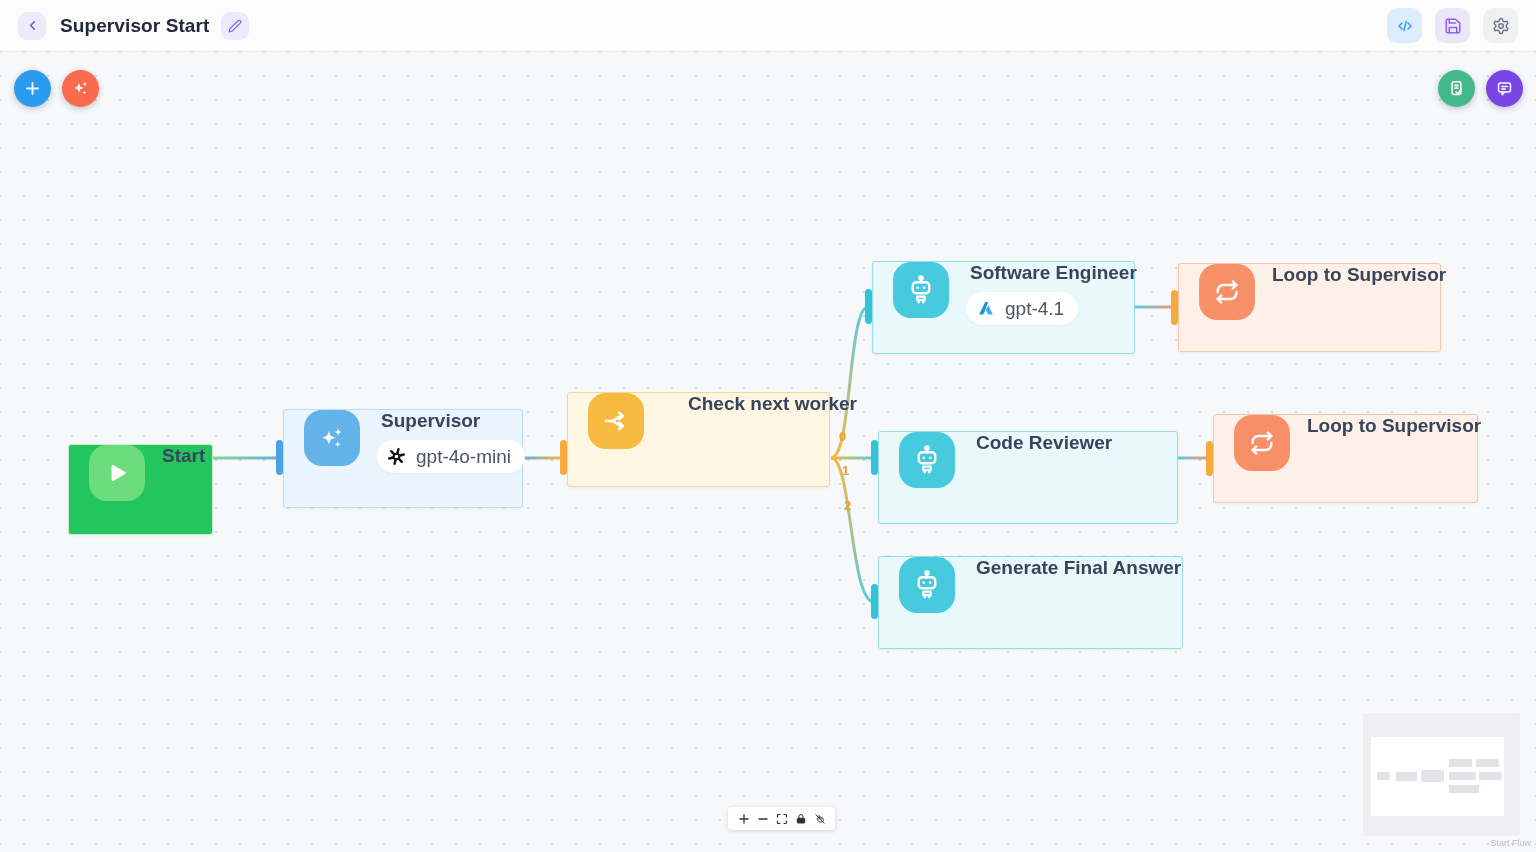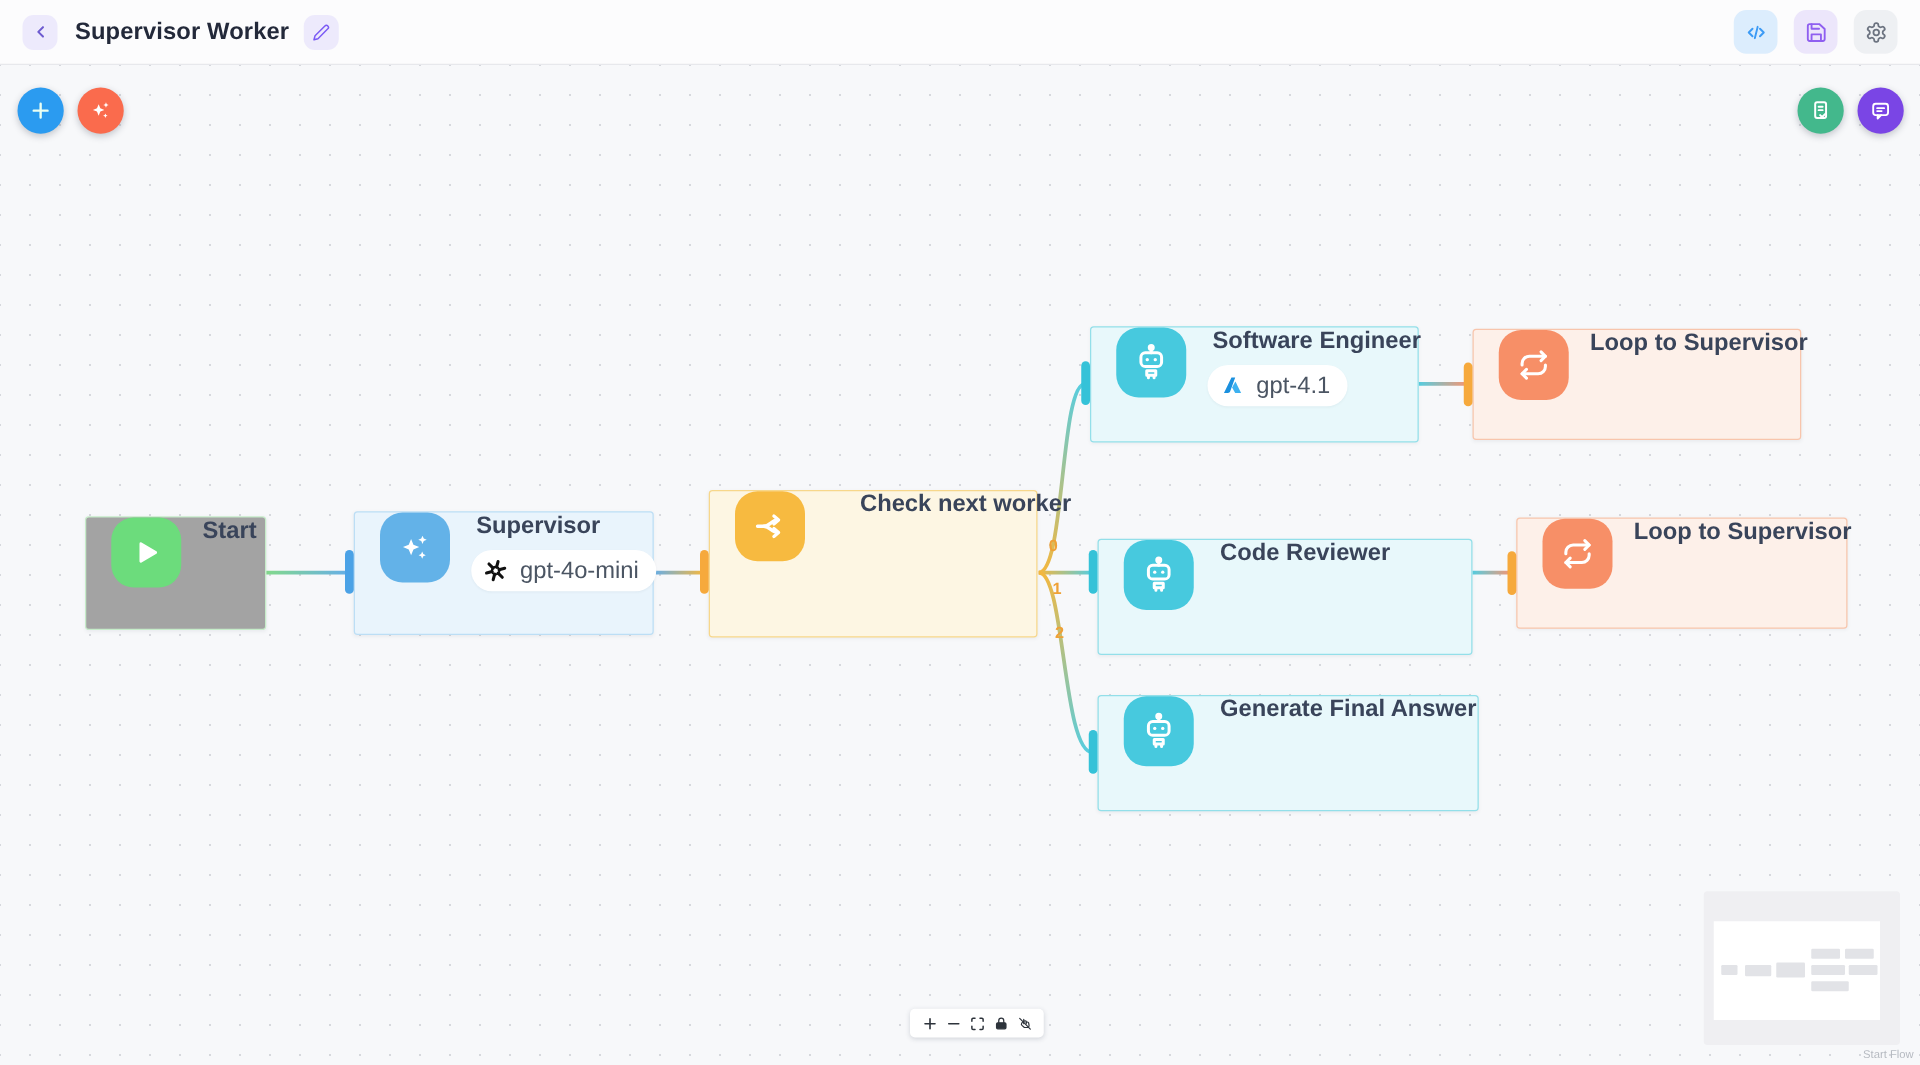--- a/index.html
+++ b/index.html
@@ -48,21 +48,21 @@
   .node .tile { width:56px; height:56px; border-radius:18px; flex:0 0 auto;
     display:flex; align-items:center; justify-content:center; }
   .node .ntitle { font-size:19px; font-weight:600; color:#39445a; white-space:nowrap; }
   .node .col { display:flex; flex-direction:column; gap:8px; align-items:flex-start; }
   .node .col .ntitle { padding-left:4px; }
   .badge { display:flex; align-items:center; gap:8px; background:#ffffff;
     border-radius:999px; padding:5px 14px 5px 8px; font-size:19px; color:#4b5563;
     box-shadow:0 1px 2px rgba(40,50,70,.05); white-space:nowrap; }
   .badge .logo { width:23px; height:23px; display:flex; align-items:center; justify-content:center; }
 
-  .node.green  { background:#a3a3a3; border:1.5px solid #c6ecc9; }
+  .node.green  { background:#22c55e; border:1.5px solid #c6ecc9;margin-top:31px; }
   .node.green .tile { background:#6cdc7c; }
   .node.blue   { background:#e9f4fc; border:1.5px solid #bcdef5; }
   .node.blue .tile { background:#63b2e8; }
   .node.yellow { background:#fdf6e3; border:1.5px solid #f7d78b; }
   .node.yellow .tile { background:#f7ba40; }
   .node.teal   { background:#e8f8fb; border:1.5px solid #93dfe9; }
   .node.teal .tile { background:#47c9de; }
   .node.salmon { background:#fdf0e9; border:1.5px solid #f8c5ac; }
   .node.salmon .tile { background:#f78f67; }
 
@@ -89,21 +89,21 @@
 </style>
 </head>
 <body>
 
 <div class="header">
   <div class="hbtn purple-soft">
     <svg width="15" height="15" viewBox="0 0 24 24" fill="none" stroke="#6d5bd0" stroke-width="2.6" stroke-linecap="round" stroke-linejoin="round">
         <polyline points="15 18 9 12 15 6"></polyline>
       </svg>
   </div>
-  <div class="title">Supervisor Worker</div>
+  <div class="title">Supervisor Start</div>
   <div class="hbtn purple-soft">
     <svg width="14" height="14" viewBox="0 0 24 24" fill="none" stroke="#7a5af5" stroke-width="2" stroke-linecap="round" stroke-linejoin="round">
         <path d="M17 3a2.8 2.8 0 1 1 4 4L7.5 20.5 2 22l1.5-5.5Z"></path>
       </svg>
   </div>
   <div class="header-right">
     <div class="tbtn blue">
       <svg width="18" height="18" viewBox="0 0 24 24" fill="none" stroke="#3d9bf5" stroke-width="2.1" stroke-linecap="round" stroke-linejoin="round">
           <path d="m8 8-4 4 4 4"></path>
           <path d="m16 8 4 4-4 4"></path>
@@ -244,21 +244,21 @@
               <circle r="3.4" fill="none" stroke="#111111" stroke-width="2"></circle>
             </g>
           </svg>
       </span>
       <span>gpt-4o-mini</span>
     </div>
   </div>
 </div>
 
 <div class="handle orange" style="left:560px; top:440px;"></div>
-<div class="node yellow" style="left:567px; top:392px; width:263px; height:118px;gap:44px;">
+<div class="node yellow" style="left:567px; top:392px; width:263px; height:95px;gap:44px;">
   <div class="tile">
     <svg width="30" height="30" viewBox="0 0 24 24" fill="none" stroke="#ffffff" stroke-width="2.1" stroke-linecap="round" stroke-linejoin="round">
         <path d="M4 12h4c4 0 5-4 9-4"></path>
         <path d="m14.5 5.5 3 2.5-3 2.5"></path>
         <path d="M8 12c4 0 5 4 9 4"></path>
         <path d="m14.5 18.5 3-2.5-3-2.5"></path>
       </svg>
   </div>
   <div class="ntitle">Check next worker</div>
 </div>

